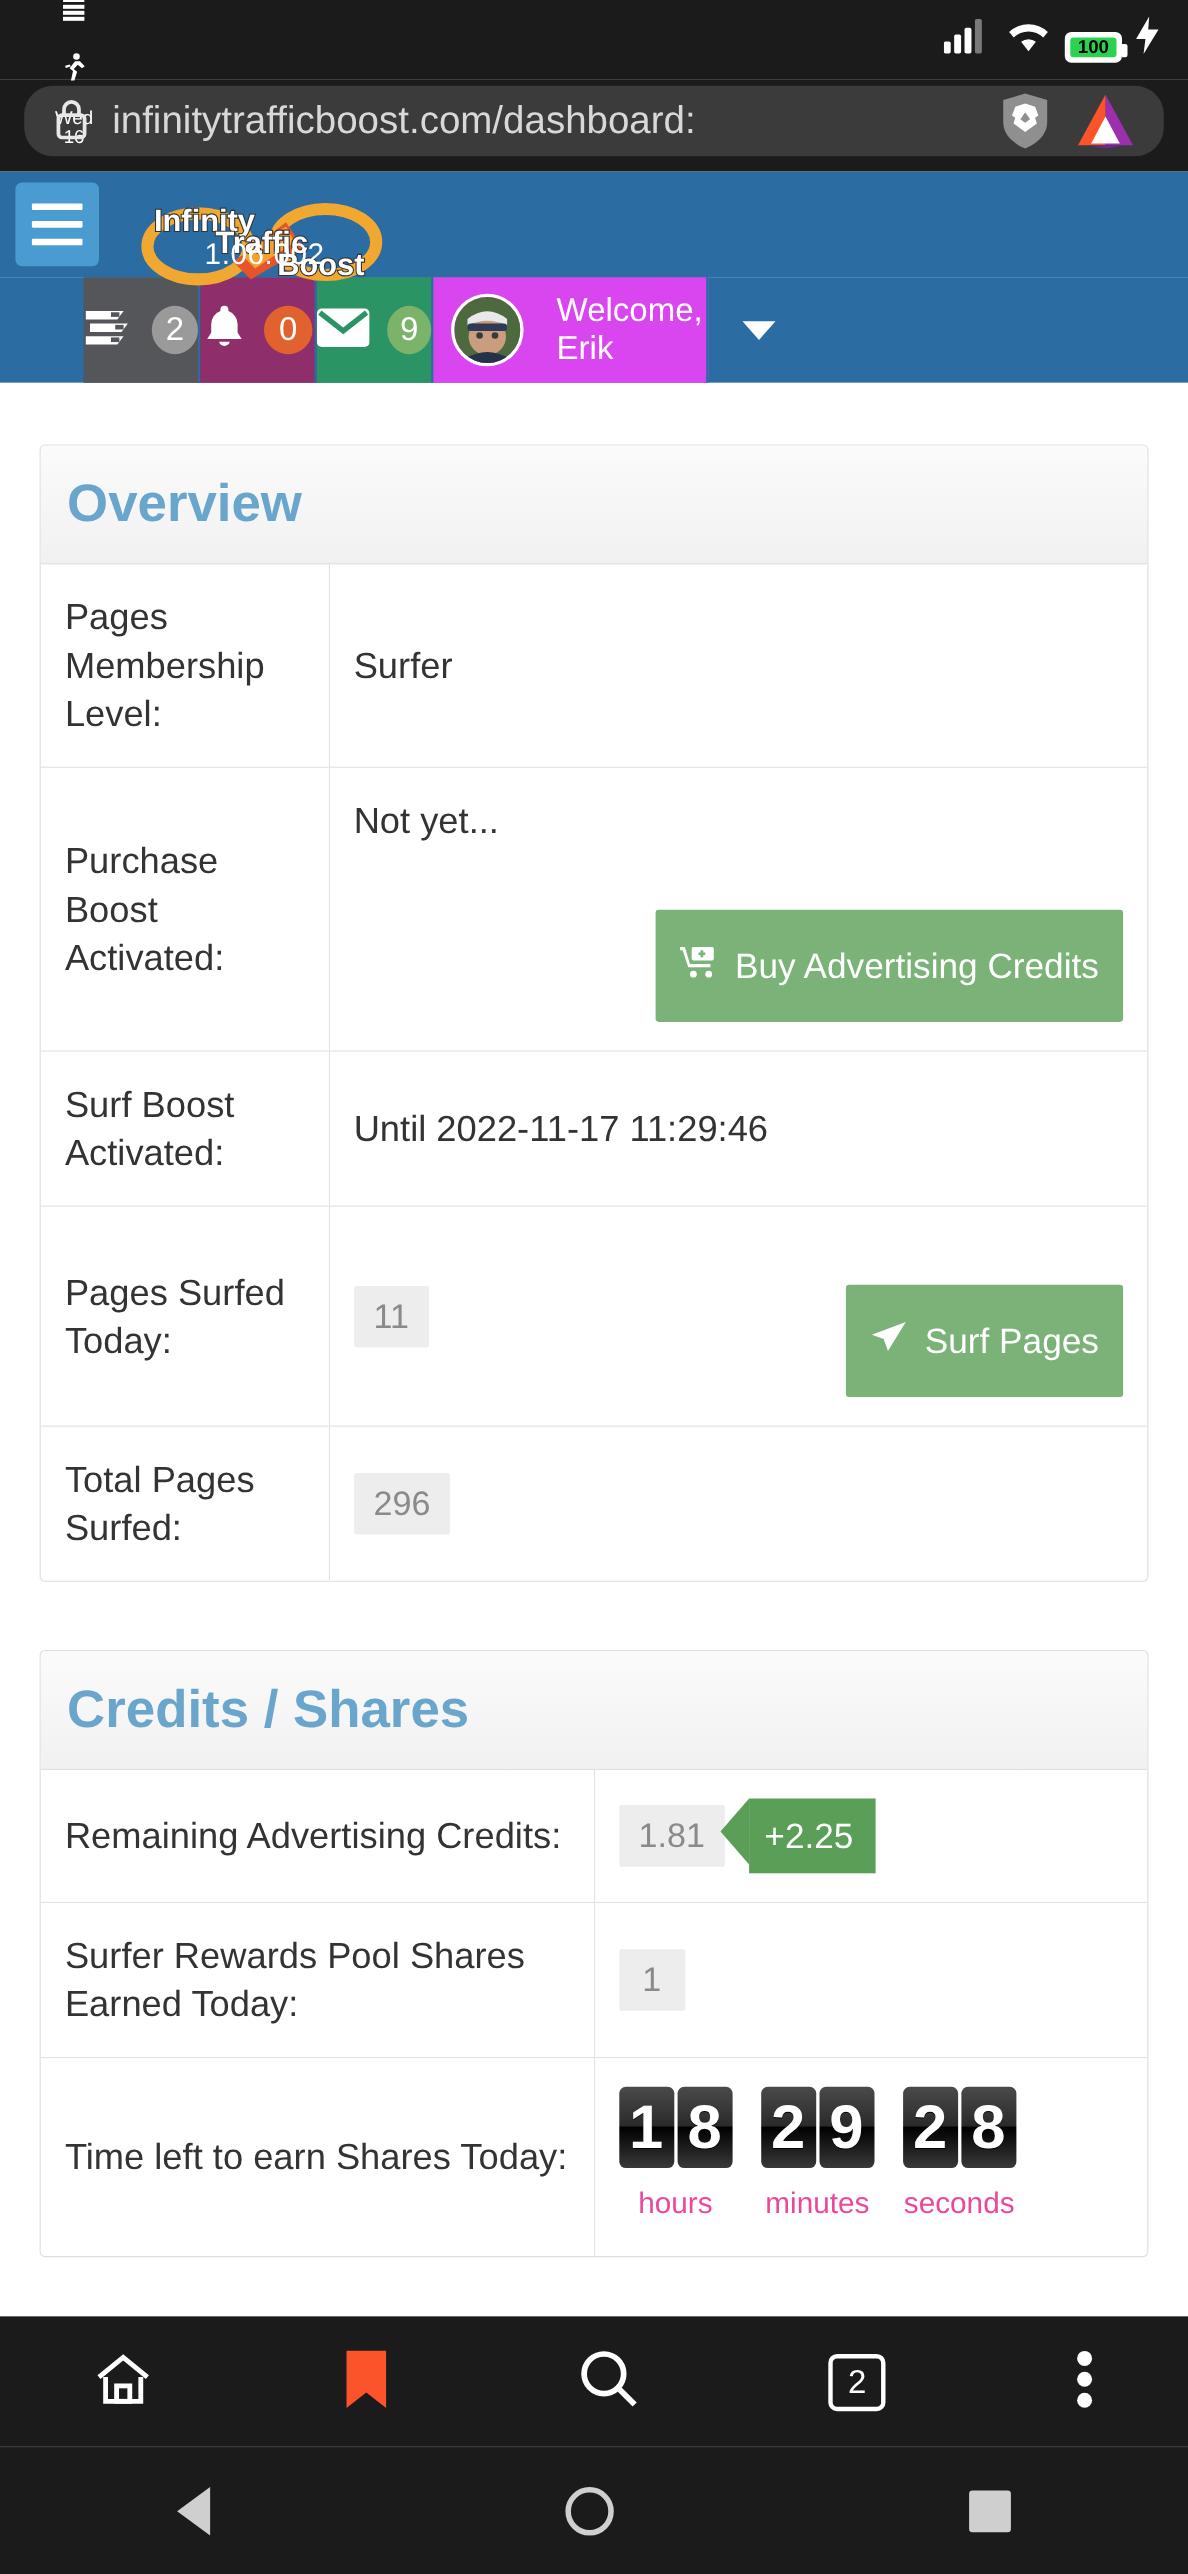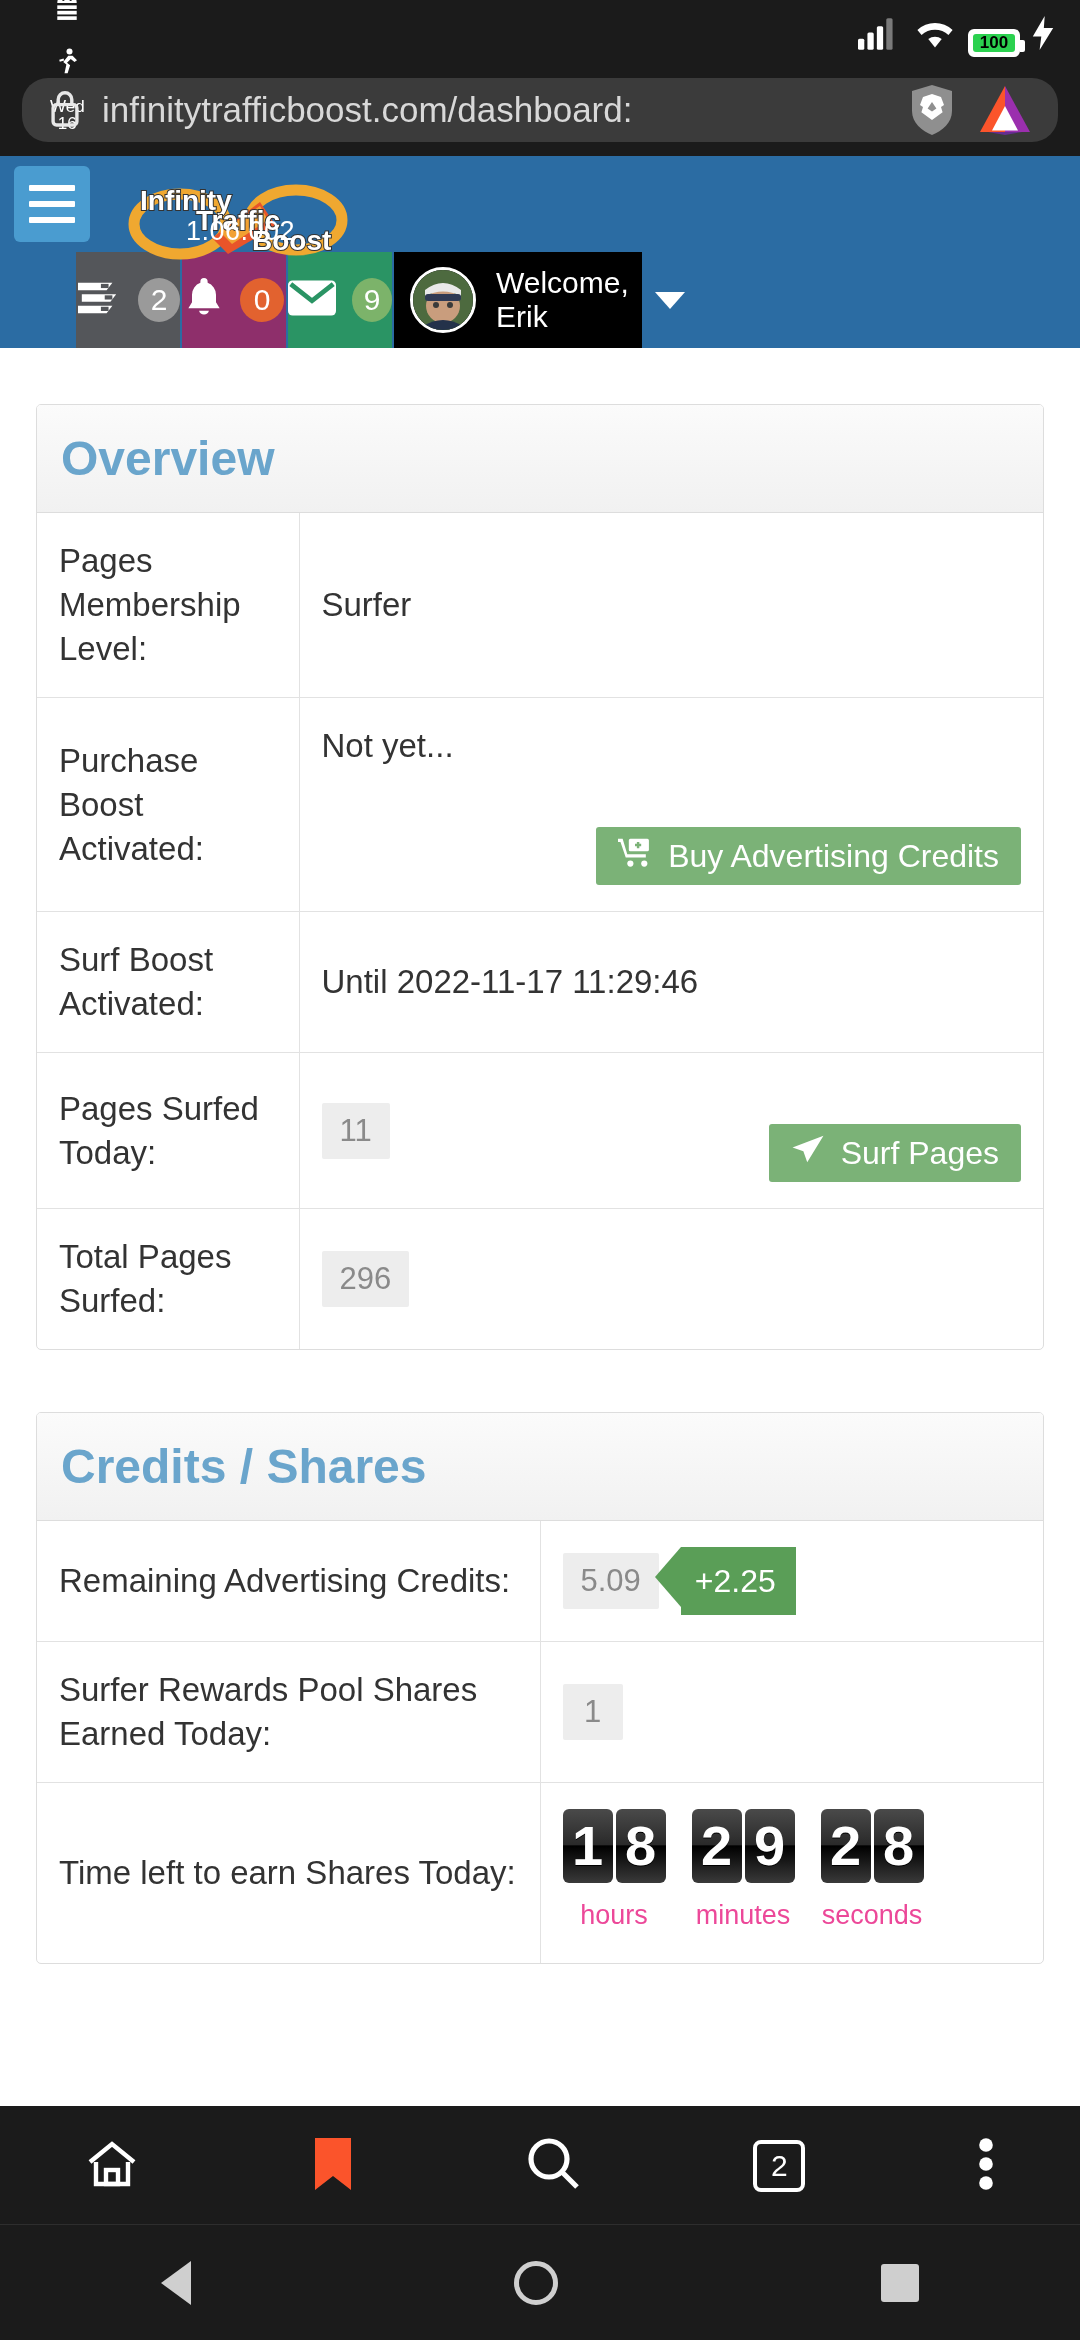--- a/index.html
+++ b/index.html
@@ -71,21 +71,21 @@
   
   .navrow { background: #2b6ca3; display: flex; height: 96px; padding-left: 76px; }
   .tile {
     display: flex; align-items: center; justify-content: center; gap: 16px;
     border-right: 2px solid #2b6ca3;
   }
   .tile-tasks { background: #54565a; width: 106px; }
   .tile-bell { background: #8e2f6b; width: 106px; }
   .tile-mail { background: #2a9464; width: 106px; }
   .tile-user {
-    background: #000000; width: 250px; gap: 20px; justify-content: flex-start;
+    background: #d946ef; width: 250px; gap: 30px; justify-content: flex-start;
     padding-left: 16px;
   }
   .badge {
     border-radius: 50%; width: 44px; height: 44px; display: flex;
     align-items: center; justify-content: center; color: #fff; font-size: 30px;
   }
   .badge-gray { background: #9a9a9a; }
   .badge-orange { background: #e2622f; }
   .badge-green { background: #7cb36a; }
   .avatar {
@@ -127,21 +127,21 @@
 
   .chip {
     display: inline-block; background: #ededed; color: #8a8a8a;
     padding: 6px 18px; font-size: 31px; border-radius: 2px; min-width: 60px;
     text-align: center;
   }
 
   .btn {
     display: inline-flex; align-items: center; gap: 16px;
     background: #7bb277; color: #ffffff; font-size: 32px;
-    padding: 10px 22px; border: none; border-radius: 3px; cursor: pointer;
+    padding: 32px 22px; border: none; border-radius: 3px; cursor: pointer;
     font-family: "Liberation Sans", sans-serif;
     margin-top: 45px;
   }
   .btn-row { display: flex; justify-content: flex-end; margin-top: 14px; }
   .btn-inline-row { display: flex; align-items: center; justify-content: space-between; }
 
   .ribbon-wrap { display: flex; align-items: center; }
   .ribbon {
     position: relative; background: #5a9e57; color: #fff; font-size: 32px;
     padding: 12px 20px 12px 14px; margin-left: 22px;
@@ -429,21 +429,21 @@
   <div class="panel">
     <div class="panel-head">
       <div class="panel-title">Credits / Shares</div>
     </div>
     <table class="tbl">
       <tbody>
           <tr>
         <td class="cell-label">Remaining Advertising Credits:</td>
         <td class="cell-val">
           <span class="ribbon-wrap">
-            <span class="chip">5.09</span>
+            <span class="chip">1.81</span>
             <span class="ribbon">+2.25</span>
           </span>
         </td>
       </tr>
       <tr>
         <td class="cell-label">Surfer Rewards Pool Shares Earned Today:</td>
         <td class="cell-val">
           <span class="chip">1</span>
         </td>
       </tr>

